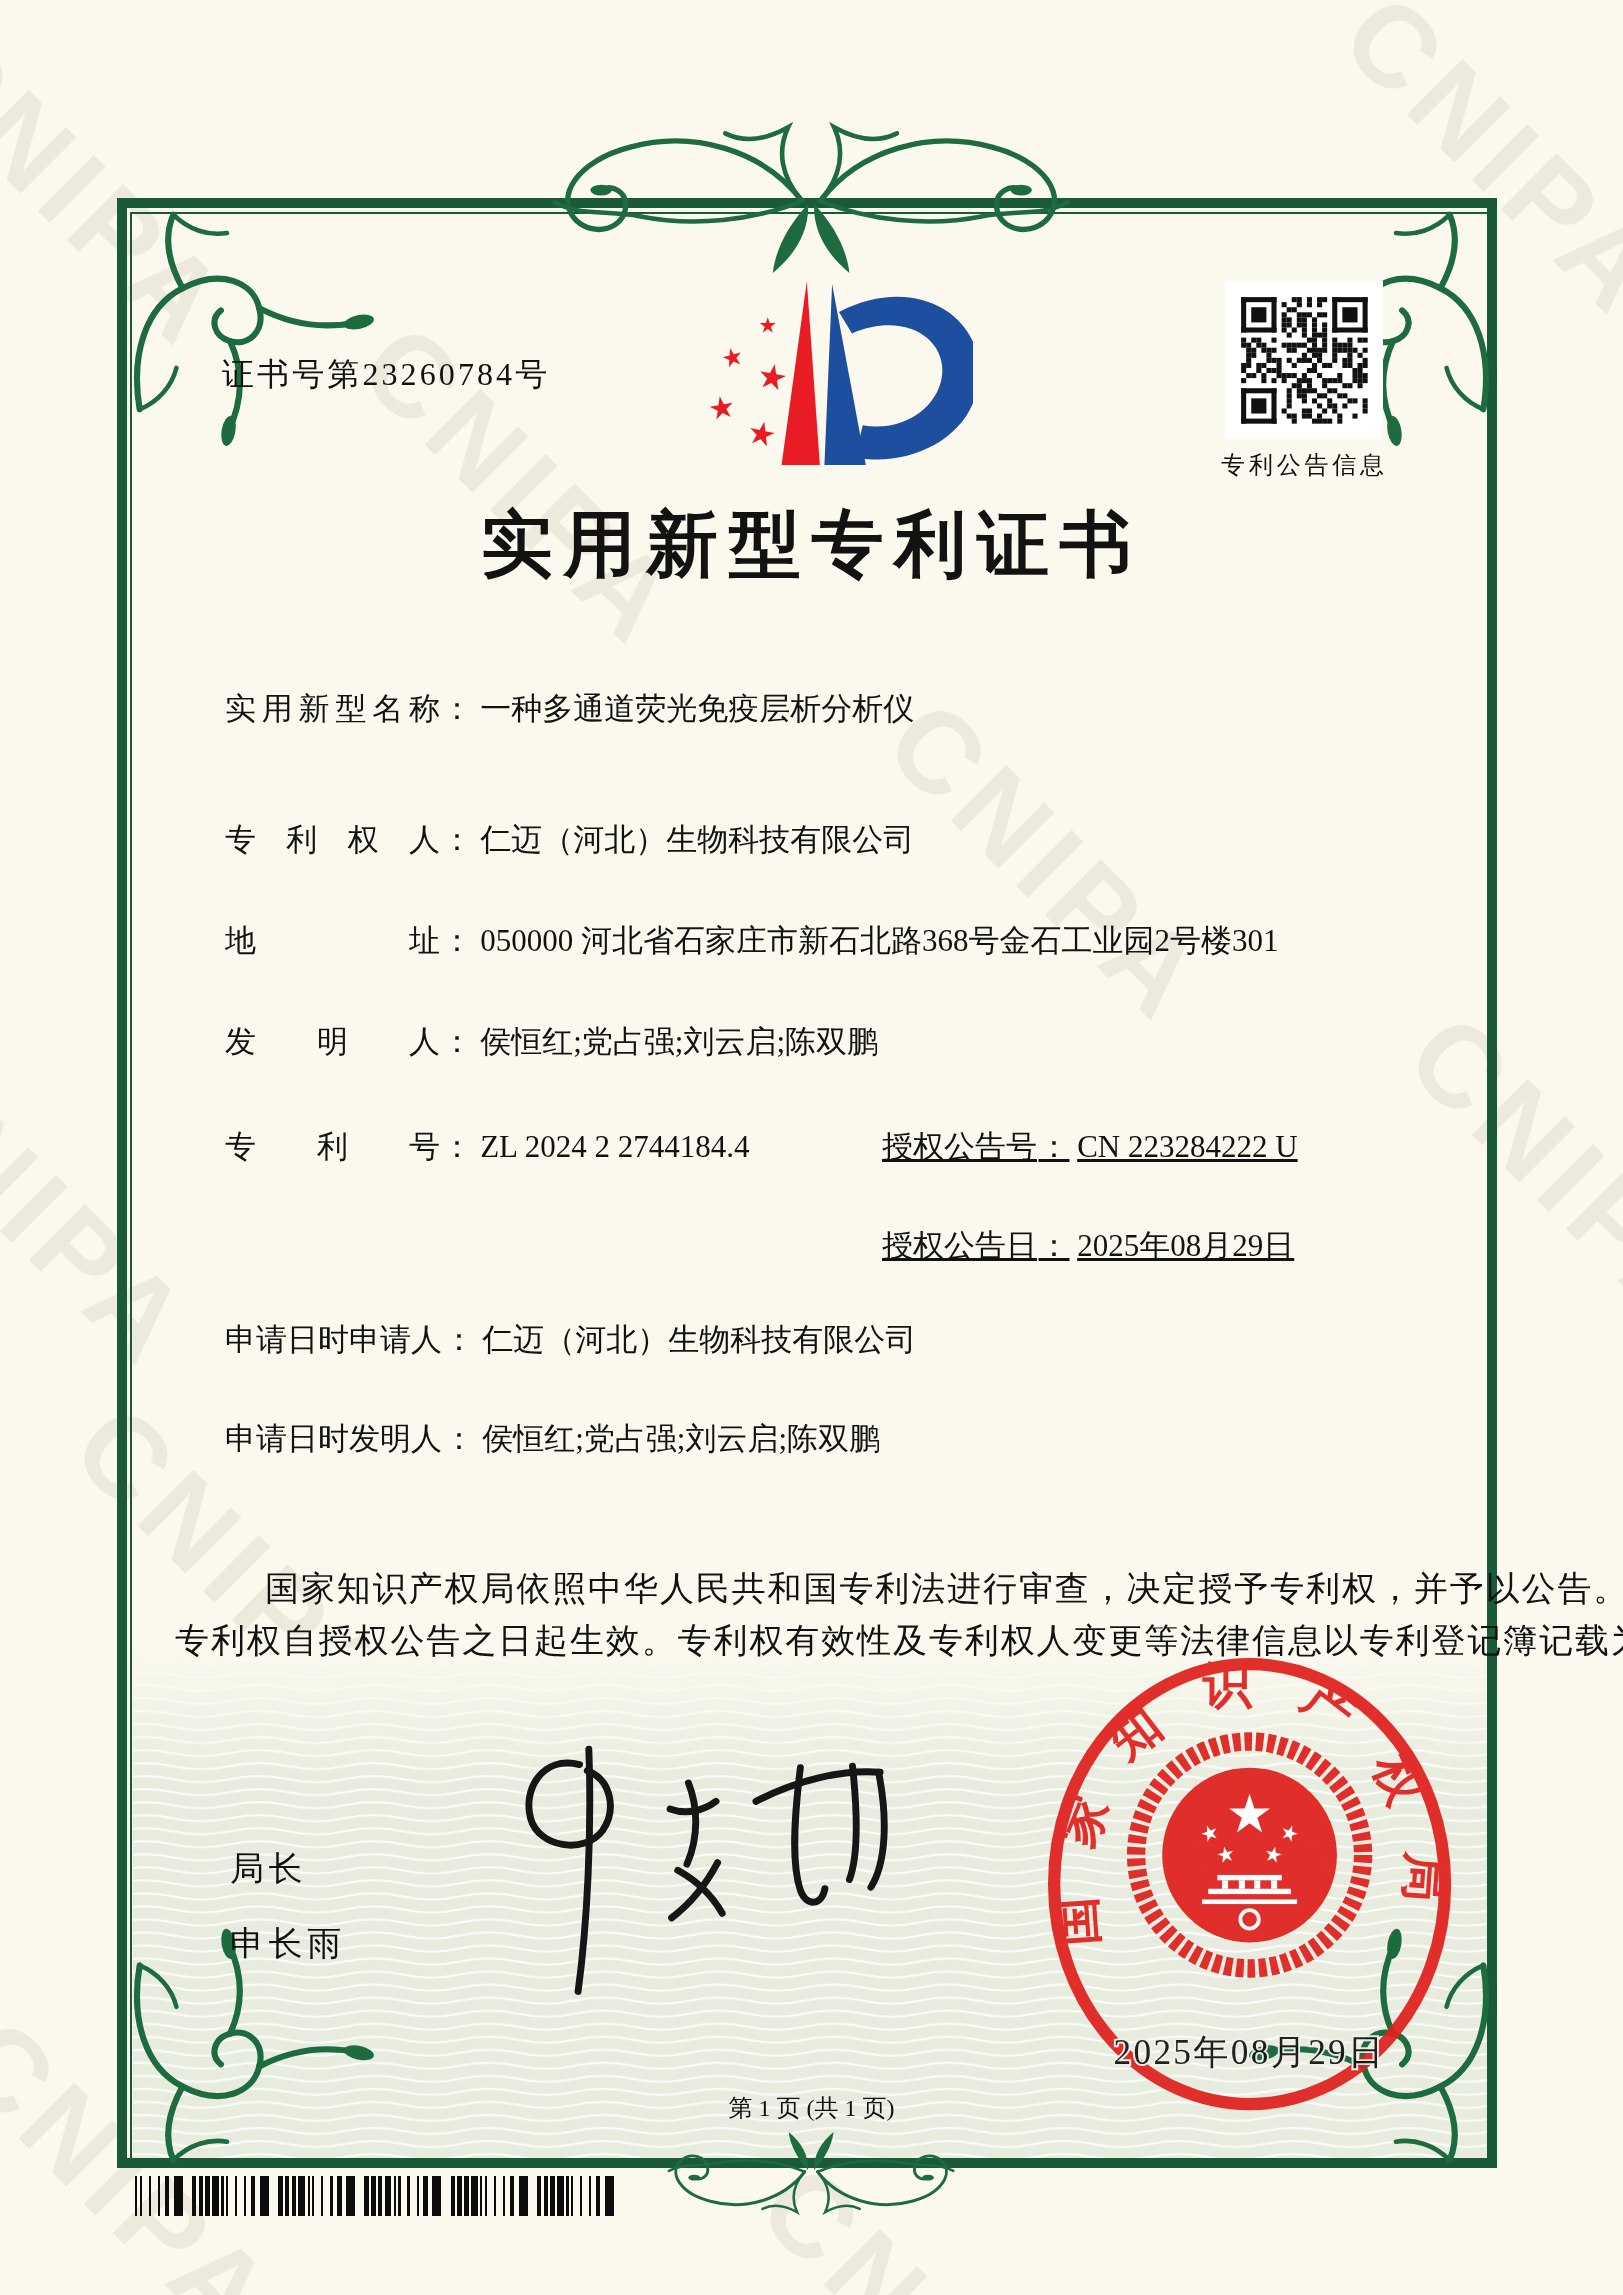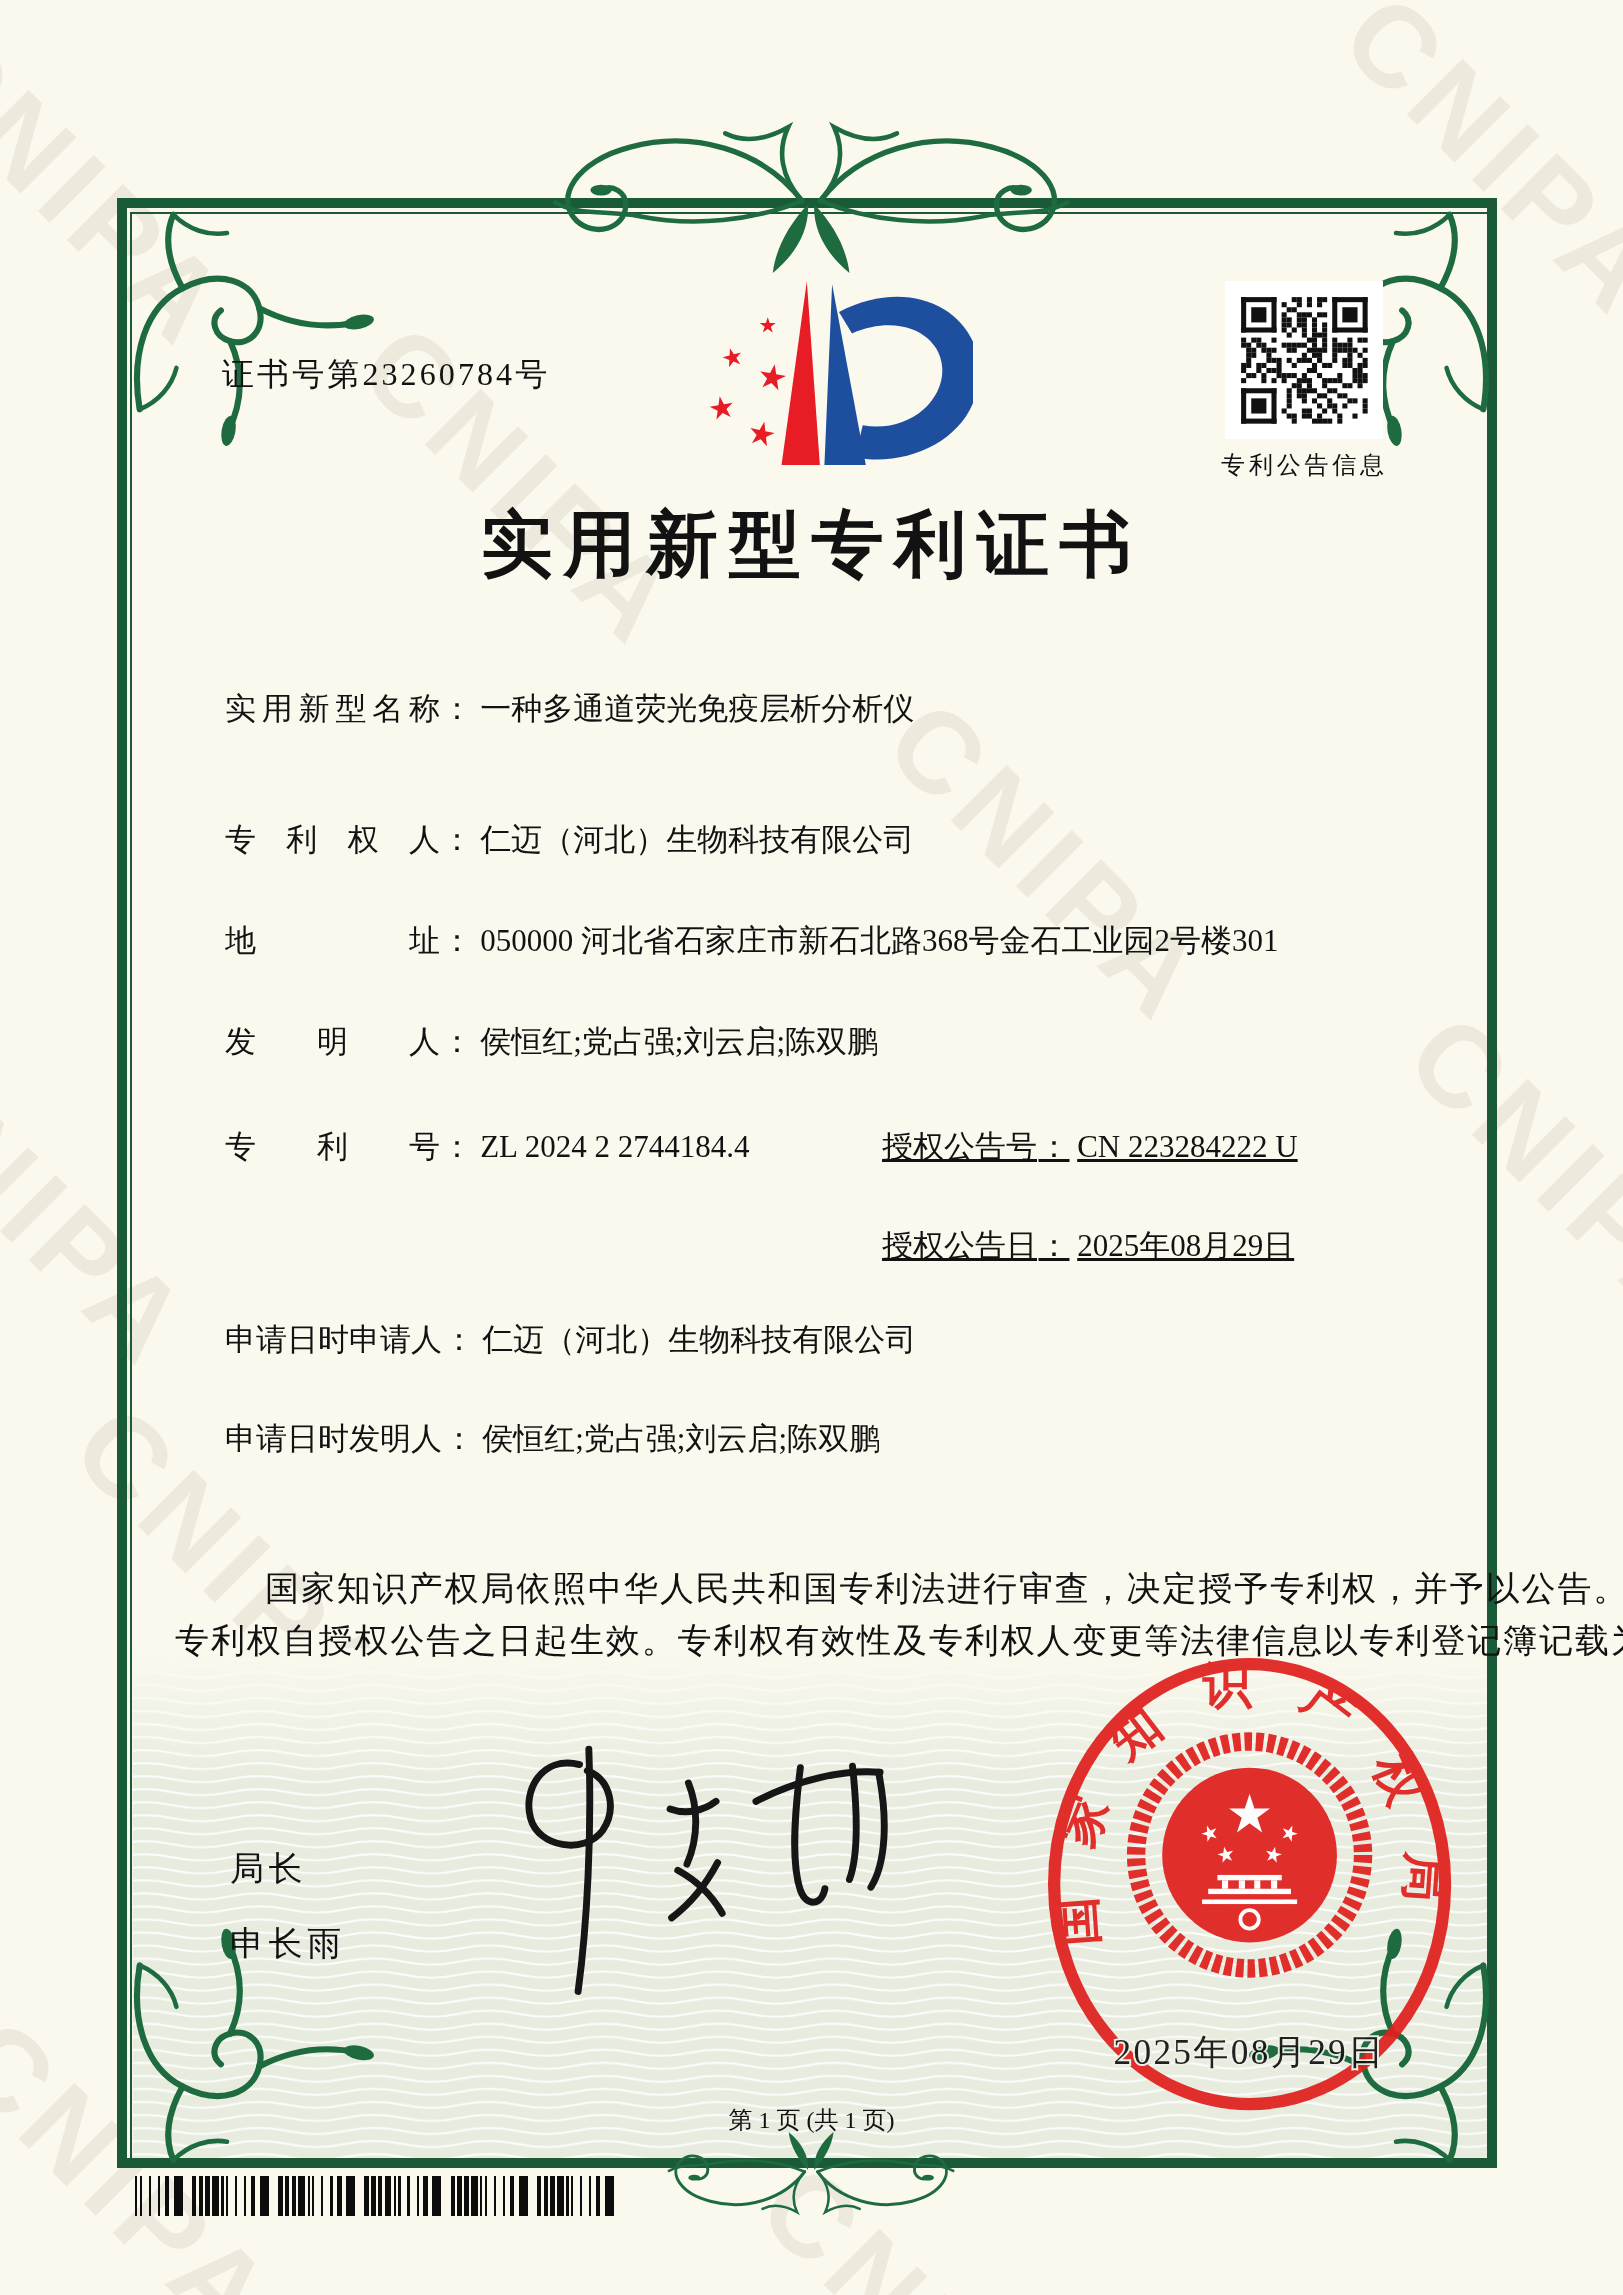--- a/index.html
+++ b/index.html
@@ -31,21 +31,21 @@
   .row{position:absolute;left:225px;font-size:31px;white-space:nowrap;}
   .row .lbl-j{display:inline-block;width:215px;text-align:justify;text-align-last:justify;vertical-align:bottom;}
   .row .colon{margin:0 7.7px 0 1.5px;}
   .row-r{left:882px;text-decoration:underline;}
   
   .stmt{position:absolute;font-size:34px;letter-spacing:1.9px;white-space:nowrap;}
   
   .officer{position:absolute;left:230px;font-size:34px;font-weight:normal;
     font-family:"Liberation Sans","DejaVu Sans",sans-serif;letter-spacing:4.6px;}
   
-  .footer{position:absolute;left:0;top:2092px;width:1623px;text-align:center;font-size:24px;margin-top:12px;}
+  .footer{position:absolute;left:0;top:2092px;width:1623px;text-align:center;font-size:24px;}
   .svg-abs{position:absolute;left:0;top:0;pointer-events:none;}
   .barcode{position:absolute;left:135px;top:2176px;width:488px;height:40px;display:flex;align-items:stretch;}
   .barcode .b{height:100%;}
 </style>
 </head>
 <body>
 
 <div id="page">
 
   <div class="wm" style="left:-23px;top:0px">CNIPA</div>

